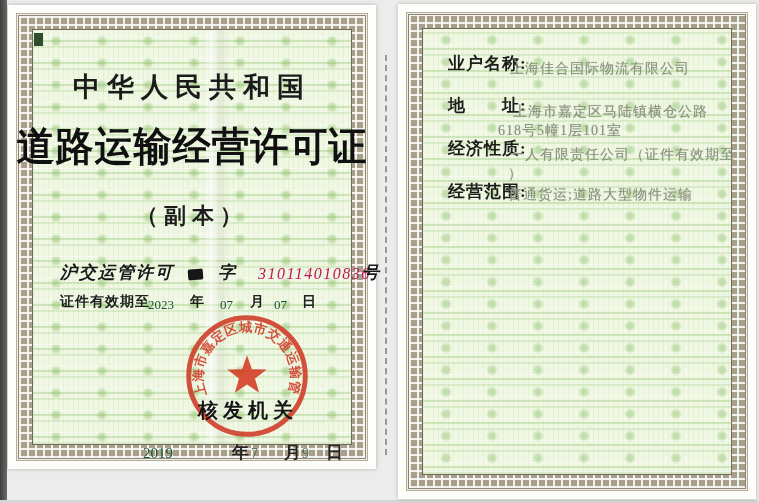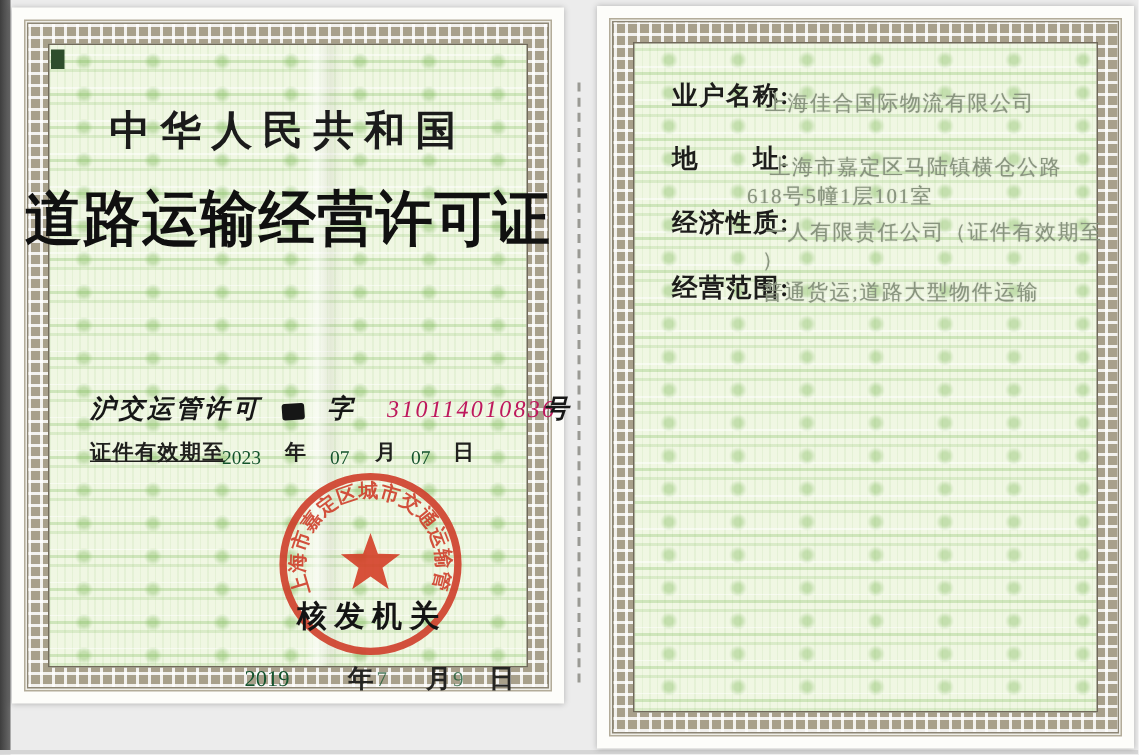--- a/index.html
+++ b/index.html
@@ -47,35 +47,35 @@
            font-size:17px;font-weight:bold;color:#171717;font-style:italic;}
   .row-lic .lbl{position:absolute;left:0;top:0;letter-spacing:2px;}
   .smudge{position:absolute;left:128px;top:8px;width:15px;height:11px;background:#161616;
           border-radius:2px;transform:rotate(-4deg);}
   .row-lic .zi{position:absolute;left:158px;top:0;}
   .lic-num{position:absolute;left:198px;top:4px;font-size:16px;font-weight:normal;
            color:#be185d;letter-spacing:1.5px;}
   .row-lic .hao{position:absolute;left:302px;top:0;}
   .row-valid{position:absolute;left:52px;top:288px;width:300px;height:22px;
              font-size:14px;font-weight:bold;color:#20201e;}
-  .row-valid .lbl{position:absolute;left:0;top:0;letter-spacing:1px;text-decoration:underline;}
+  .row-valid .lbl{position:absolute;left:0;top:0;letter-spacing:1px;}
   .num{font-weight:normal;color:#14532d;font-size:13px;}
   .row-valid .y{position:absolute;left:88px;top:4px;}
   .row-valid .yc{position:absolute;left:130px;top:0;}
   .row-valid .m{position:absolute;left:160px;top:4px;}
   .row-valid .mc{position:absolute;left:190px;top:0;}
   .row-valid .d{position:absolute;left:214px;top:4px;}
   .row-valid .dc{position:absolute;left:242px;top:0;}
 
   .seal{position:absolute;left:160px;top:292px;width:158px;height:158px;opacity:.88;}
   .t-issuer{position:absolute;left:120px;top:392px;width:240px;text-align:center;
             font-size:20px;font-weight:bold;color:#141414;letter-spacing:5px;}
   .row-issue{position:absolute;left:0px;top:436px;width:100%;height:24px;
              font-size:17px;font-weight:bold;color:#242422;}
-  .row-issue .iy{position:absolute;left:135px;top:4px;font-size:15px;margin-left:20px;}
+  .row-issue .iy{position:absolute;left:135px;top:4px;font-size:15px;}
   .row-issue .iyc{position:absolute;left:224px;top:0;}
   .row-issue .im{position:absolute;left:243px;top:5px;font-size:14px;opacity:.75;}
   .row-issue .imc{position:absolute;left:276px;top:0;}
   .row-issue .id{position:absolute;left:294px;top:5px;font-size:14px;opacity:.75;}
   .row-issue .idc{position:absolute;left:318px;top:0;}
 
   
   .field-lbl{position:absolute;font-size:17px;font-weight:bold;color:#1d1d1b;letter-spacing:1px;}
   .field-val{position:absolute;font-size:14px;color:#88947e;letter-spacing:1px;
              text-shadow:0 0 1px rgba(136,148,126,.55);}
@@ -97,20 +97,21 @@
         <div class="crease" style="left:170px"></div>
       </div>
     </div>
 
     <div class="mark-sq"></div>
 
     <div class="t-country">中华人民共和国</div>
 
     <div class="t-title">道路运输经营许可证</div>
 
+    <div class="t-sub">（副本）</div>
 
     <div class="row-lic">
       <span class="lbl">沪交运管许可</span>
       <span class="smudge"></span>
       <span class="zi">字</span>
       <span class="lic-num">310114010836</span>
       <span class="hao">号</span>
     </div>
 
     <div class="row-valid">

